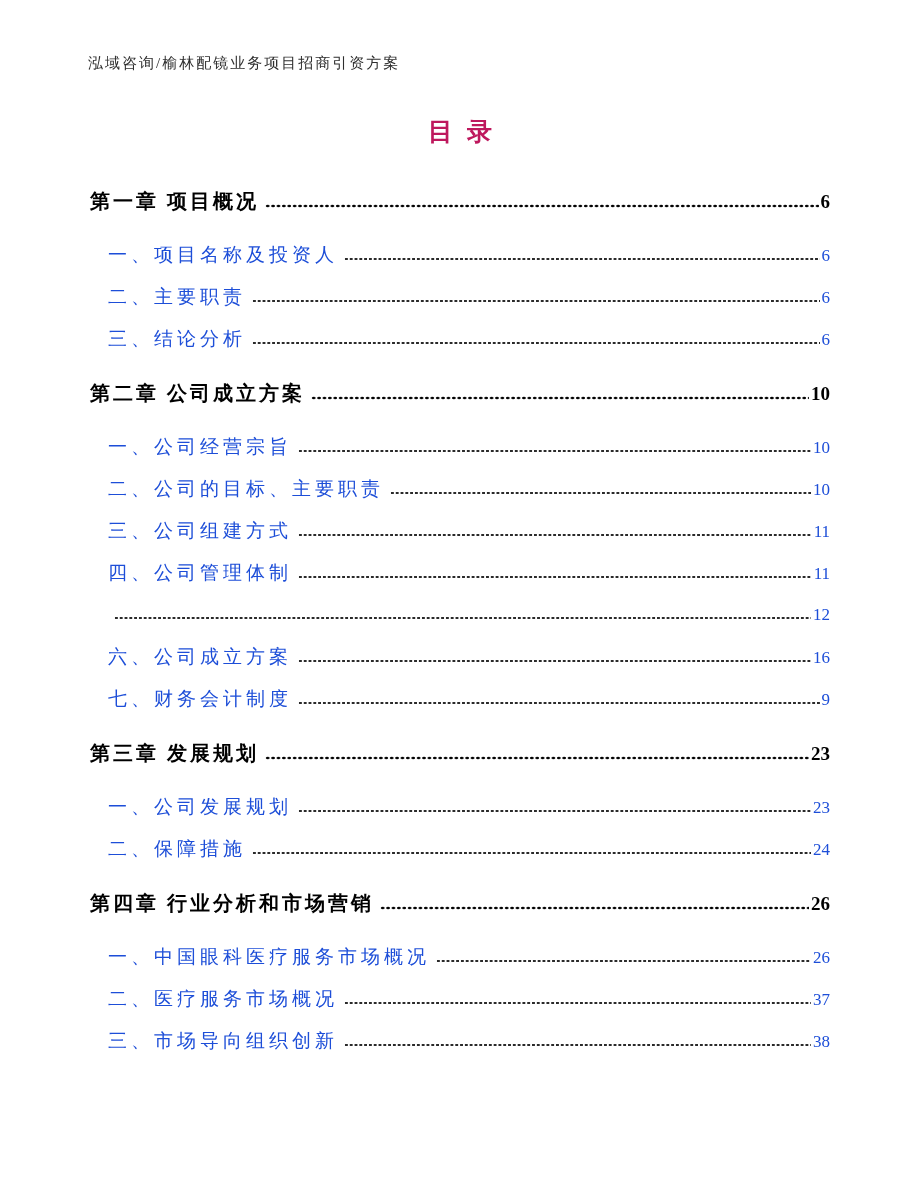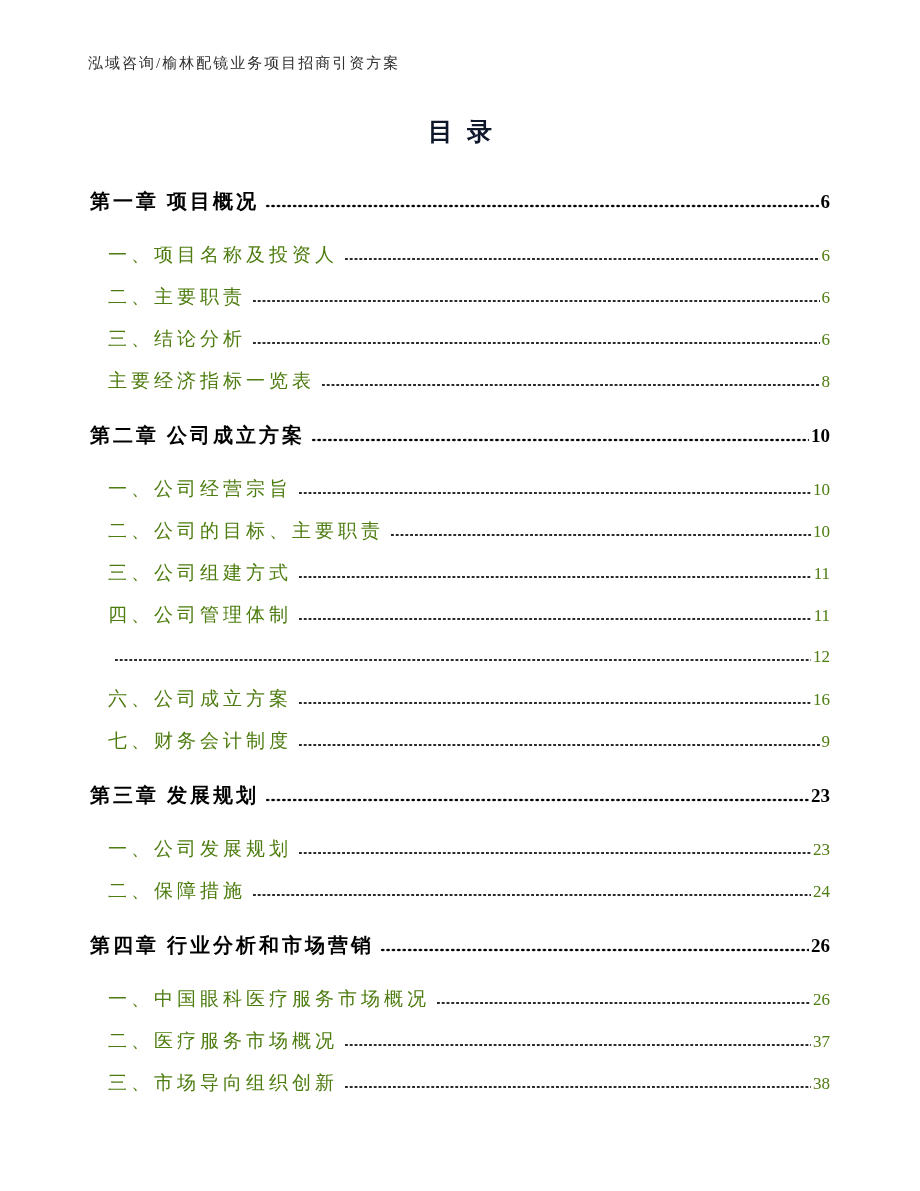--- a/index.html
+++ b/index.html
@@ -22,21 +22,21 @@
   .doc-title {
     position:absolute;
     top:116px; left:0;
     width:100%;
     text-align:center;
     font-size:25px;
     line-height:32px;
     font-weight:bold;
     letter-spacing:14px;
     text-indent:14px;
-    color:#0f172a;
+    color:#be185d;
   }
   .toc {
     position:absolute;
     left:90px; top:180px;
     width:740px;
   }
   .toc-row {
     display:flex;
     align-items:baseline;
     height:42px;
@@ -56,21 +56,21 @@
     font-weight:bold;
     font-size:20px;
     letter-spacing:3px;
   }
   .toc-row.chapter:first-child { margin-top:0; }
   .toc-row.chapter .pagenum { font-size:19px; font-weight:bold; }
   .toc-row.item {
     padding-left:18px;
     font-size:19px;
     letter-spacing:4px;
-    color:#4d7c0f;
+    color:#1d4ed8;
   }
   .toc-row.item .pagenum { font-size:17px; }
   .leader {
     flex:1;
     height:4px;
     margin-left:6px;
     margin-right:2px;
     background-repeat:repeat-x;
     background-position:left bottom;
   }
@@ -104,25 +104,20 @@
       </div>
       <div class="toc-row item">
         <span class="label">二、主要职责</span>
         <span class="leader"></span>
         <span class="pagenum">6</span>
       </div>
       <div class="toc-row item">
         <span class="label">三、结论分析</span>
         <span class="leader"></span>
         <span class="pagenum">6</span>
-      </div>
-      <div class="toc-row item">
-        <span class="label">主要经济指标一览表</span>
-        <span class="leader"></span>
-        <span class="pagenum">8</span>
       </div>
       <div class="toc-row chapter">
         <span class="label">第二章 公司成立方案</span>
         <span class="leader"></span>
         <span class="pagenum">10</span>
       </div>
       <div class="toc-row item">
         <span class="label">一、公司经营宗旨</span>
         <span class="leader"></span>
         <span class="pagenum">10</span>

